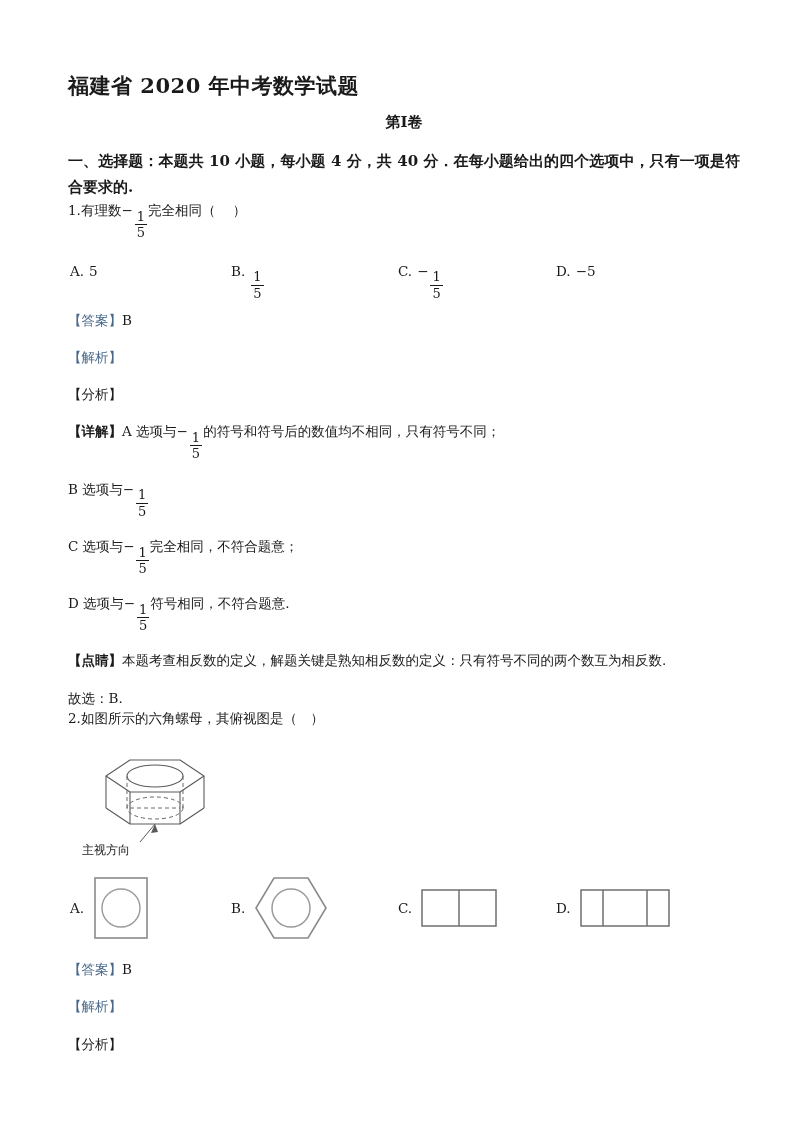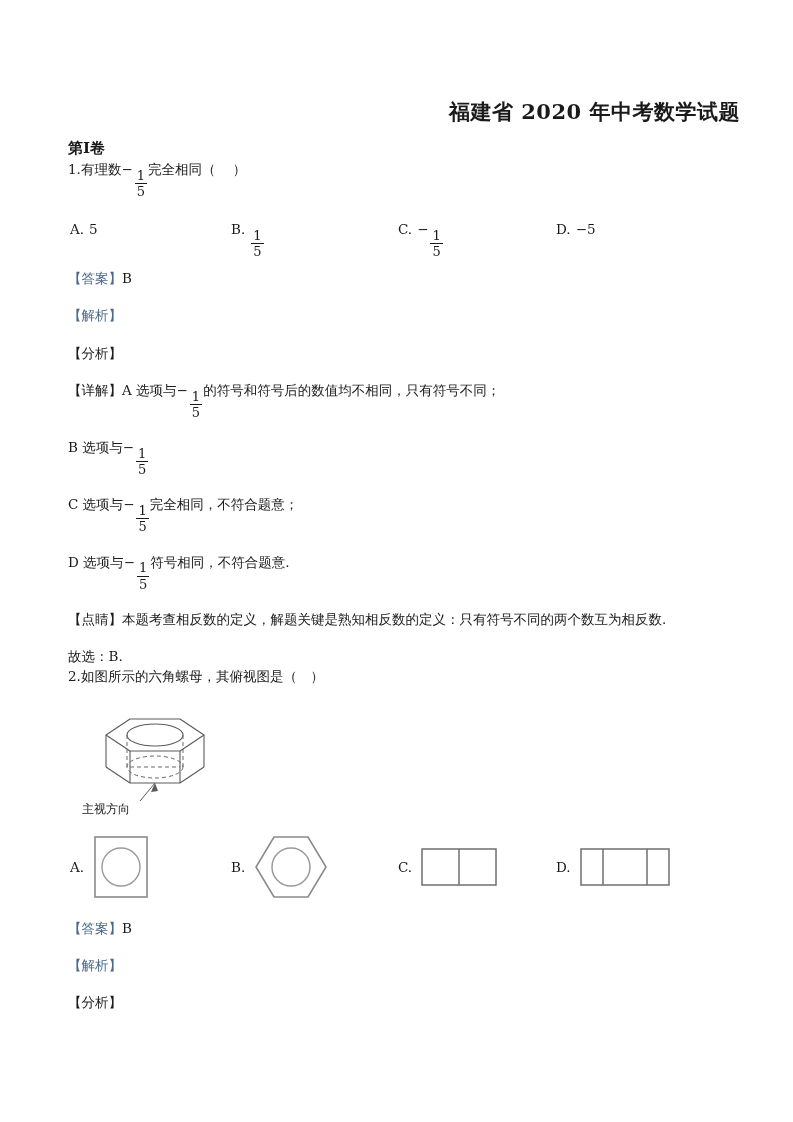--- a/index.html
+++ b/index.html
@@ -21,29 +21,29 @@
   }
   .content {
     position: absolute;
     left: 68px;
     top: 0;
     width: 672px;
   }
 
   
   .doc-title {
-    text-align: right;
+    text-align: left;
     font-size: 21px;
     font-weight: bold;
     letter-spacing: 0.5px;
-    margin-top: 98px;
+    margin-top: 72px;
     line-height: 1.3;
   }
   .doc-subtitle {
-    text-align: left;
+    text-align: center;
     font-size: 15px;
     font-weight: bold;
     margin-top: 14px;
     line-height: 1.3;
   }
   .section-instruction {
     font-size: 15px;
     font-weight: bold;
     margin-top: 16px;
     line-height: 1.72;
@@ -55,21 +55,21 @@
     font-size: 13.5px;
     line-height: 1.5;
   }
   .para {
     font-size: 13.5px;
     line-height: 1.5;
     margin-top: 17px;
   }
   .para.tight { margin-top: 15px; }
   .tag-blue { color: #48678a; text-align: right; }
-  .bold-tag { font-weight: normal; }
+  .bold-tag { font-weight: bold; }
 
   
   .frac {
     display: inline-flex;
     flex-direction: column;
     align-items: center;
     justify-content: center;
     vertical-align: -0.52em;
     font-size: 13px;
     line-height: 1.02;
@@ -146,20 +146,21 @@
 </style>
 </head>
 <body>
 
 <div class="page">
   <div class="content">
 
     
     <div class="doc-title">福建省 2020 年中考数学试题</div>
     <div class="doc-subtitle">第Ⅰ卷</div>
+    <div class="section-instruction">一、选择题：本题共 10 小题，每小题 4 分，共 40 分．在每小题给出的四个选项中，只有一项是符合要求的.</div>
 
     
     <div class="q-stem">
       <span>1.</span><span>有理数</span><span class="neg">−</span><span class="frac">
           <span class="num">1</span>
           <span class="bar"></span>
           <span class="den">5</span>
         </span><span>完全相同（</span>&nbsp;&nbsp;&nbsp;&nbsp;<span>）</span>
     </div>
 

